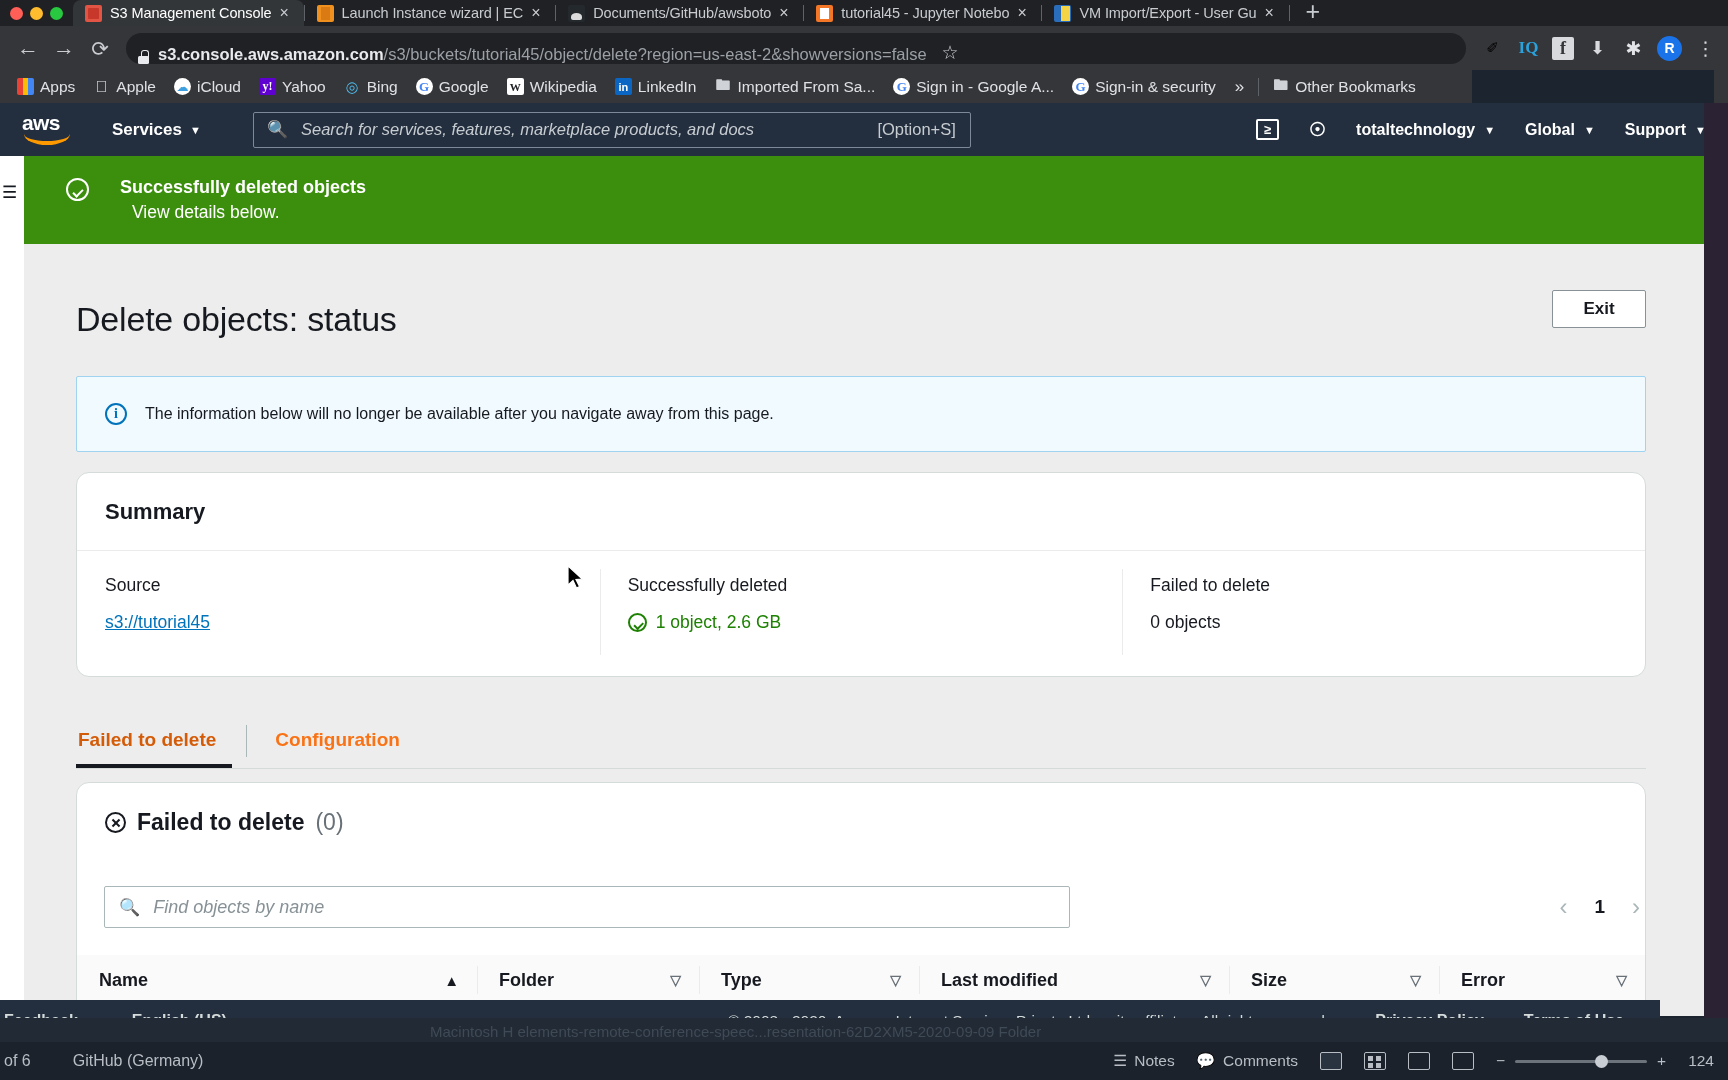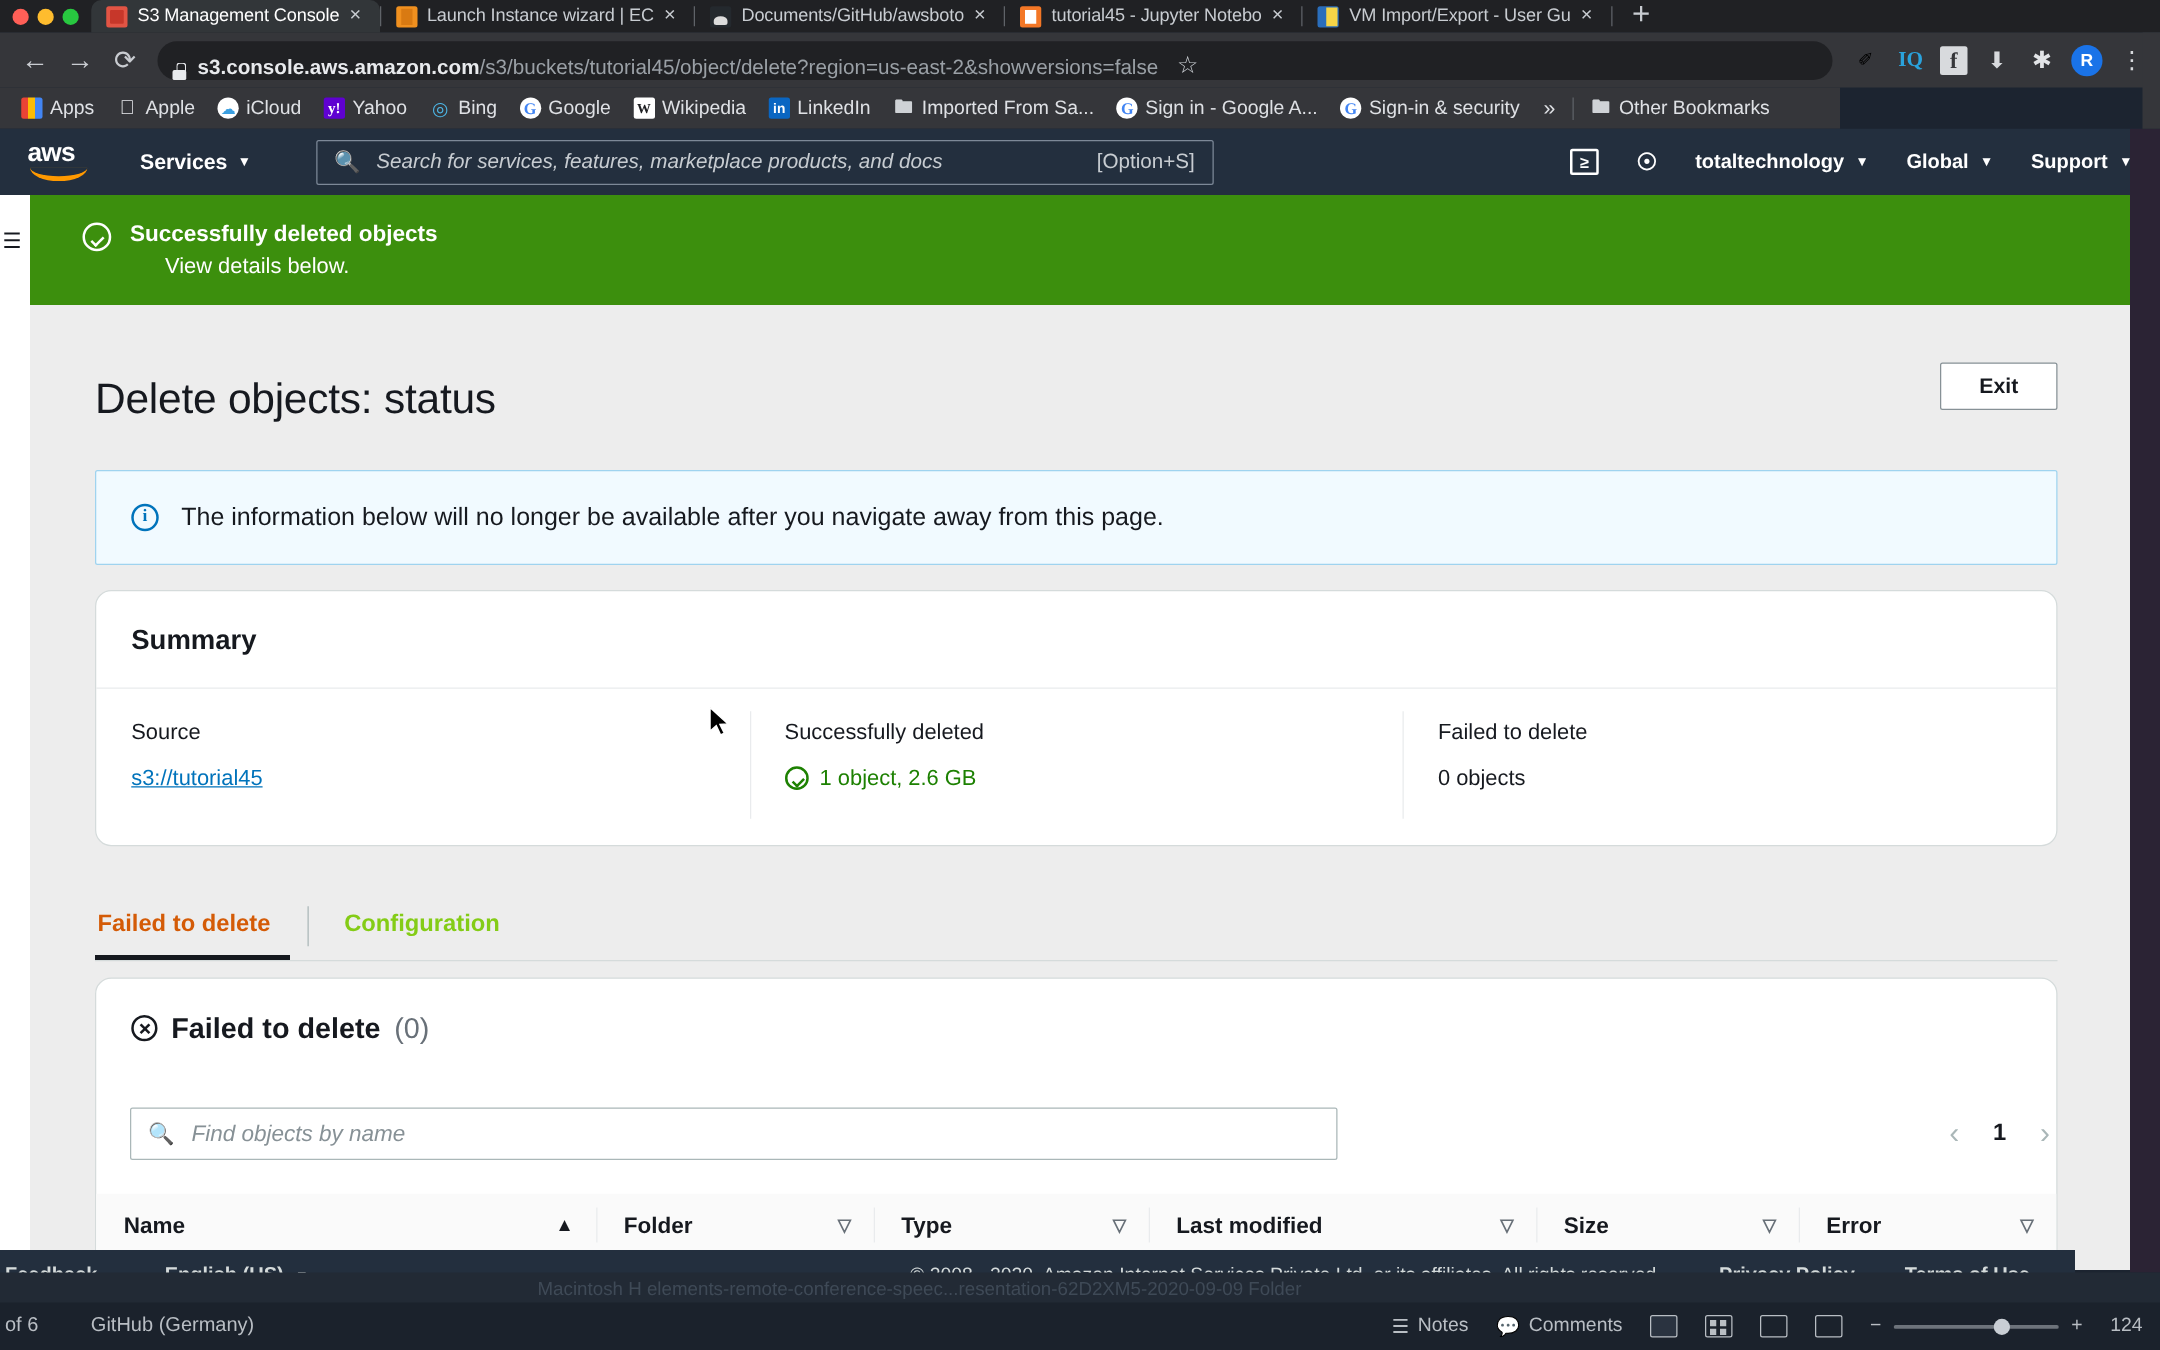--- a/index.html
+++ b/index.html
@@ -119,62 +119,62 @@
   .bell { font-size: 19px; }
   .awsmenu { display: flex; align-items: center; gap: 9px; }
 
   
   .flash {
     position: absolute; top: 156px; left: 24px; width: 1680px; height: 88px;
     background: #3c8f0d; color: #fff; padding: 18px 0 0 28px;
   }
   .flash .ck { position: absolute; left: 42px; top: 22px; width: 23px; height: 23px; border: 2px solid #fff; border-radius: 50%; }
   .flash .ck::after { content:""; position:absolute; left:5px; top:9px; width:8px; height:4px; border-left:2px solid #fff; border-bottom:2px solid #fff; transform: rotate(-45deg); }
-  .flash .ftitle { margin-left: 52px; font-size: 18px; font-weight: 700; line-height: 1.45; }
+  .flash .ftitle { margin-left: 68px; font-size: 18px; font-weight: 700; line-height: 1.45; }
   .flash .fsub { margin-left: 80px; font-size: 17.5px; line-height: 1.4; }
   .leftrail { position: absolute; top: 156px; left: 0; width: 24px; height: 880px; background: #fff; }
   .leftrail .hamb { position: absolute; top: 26px; left: 2px; color: #16191f; font-size: 17px; }
 
   
   .pagebg { position: absolute; top: 244px; left: 24px; width: 1680px; height: 772px; background: #ededed; }
   .pagetitle { position: absolute; top: 300px; left: 76px; font-size: 34px; color: #16191f; font-weight: 400; letter-spacing: -0.2px; }
   .exitbtn {
     position: absolute; top: 290px; left: 1552px; width: 94px; height: 38px;
     background: #fff; border: 1px solid #879196; border-radius: 2px;
     display: flex; align-items: center; justify-content: center;
     font-size: 17px; font-weight: 700; color: #16191f;
   }
 
   .infobox {
     position: absolute; top: 376px; left: 76px; width: 1570px; height: 76px;
     background: #f1faff; border: 1px solid #9fd3ef; border-radius: 2px;
     display: flex; align-items: center; padding-left: 28px; gap: 18px;
   }
   .iicon { width: 22px; height: 22px; border: 2px solid #0073bb; border-radius: 50%; color: #0073bb; font-size: 14px; font-weight: 700; display: flex; align-items: center; justify-content: center; font-family: "Liberation Serif", serif; flex: 0 0 22px; }
-  .infobox .itext { font-size: 20px; color: #16191f; }
+  .infobox .itext { font-size: 16px; color: #16191f; }
 
   .card {
     position: absolute; left: 76px; background: #fff;
     border: 1px solid #d5dbdb; border-radius: 13px;
   }
   .summary { top: 472px; width: 1570px; height: 205px; }
   .cardhdr { height: 78px; border-bottom: 1px solid #e9ebed; display: flex; align-items: center; padding-left: 28px; }
   .cardhdr .ctitle { font-size: 22px; font-weight: 700; color: #16191f; }
   .cols { display: flex; height: 126px; }
   .col { flex: 1 1 33.33%; padding: 24px 0 0 28px; position: relative; }
   .col + .col::before { content:""; position:absolute; left:0; top:18px; bottom:22px; width:1px; background:#e9ebed; }
   .col .lbl { font-size: 17.5px; color: #16191f; margin-bottom: 16px; }
   .col .lnk { font-size: 17.5px; color: #0073bb; }
   .col .val { font-size: 17.5px; color: #16191f; }
   .col .valok { font-size: 17.5px; color: #1d8102; display: flex; align-items: center; gap: 9px; }
   .miniok { width: 19px; height: 19px; border: 2px solid #1d8102; border-radius: 50%; position: relative; flex: 0 0 19px; }
   .miniok::after { content:""; position:absolute; left:4px; top:6.5px; width:7px; height:3.5px; border-left:2px solid #1d8102; border-bottom:2px solid #1d8102; transform: rotate(-45deg); }
 
   .tabs { position: absolute; top: 712px; left: 76px; width: 1570px; height: 58px; display: flex; align-items: flex-start; }
-  .ptab { height: 56px; display: flex; align-items: center; padding: 0 28px; font-size: 19px; font-weight: 700; color: #84cc16; position: relative; }
+  .ptab { height: 56px; display: flex; align-items: center; padding: 0 28px; font-size: 19px; font-weight: 700; color: #f97316; position: relative; }
   .ptab:first-child { padding-left: 2px; padding-right: 30px; }
   .ptab.active { color: #d45b07; }
   .ptab.active::after { content:""; position:absolute; left:0; right:14px; bottom:0; height:4px; background:#16191f; }
   .tabdiv { width: 1px; height: 32px; background: #aab7b8; align-self: center; }
   .tabline { position: absolute; top: 768px; left: 76px; width: 1570px; height: 1px; background: #d5dbdb; }
 
   .failcard { top: 782px; width: 1570px; height: 236px; }
   .failhdr { padding: 26px 0 0 28px; }
   .failttl { font-size: 23px; font-weight: 700; color: #16191f; display: flex; align-items: center; gap: 11px; }
   .xcirc { width: 21px; height: 21px; border: 2px solid #16191f; border-radius: 50%; position: relative; flex: 0 0 21px; }

